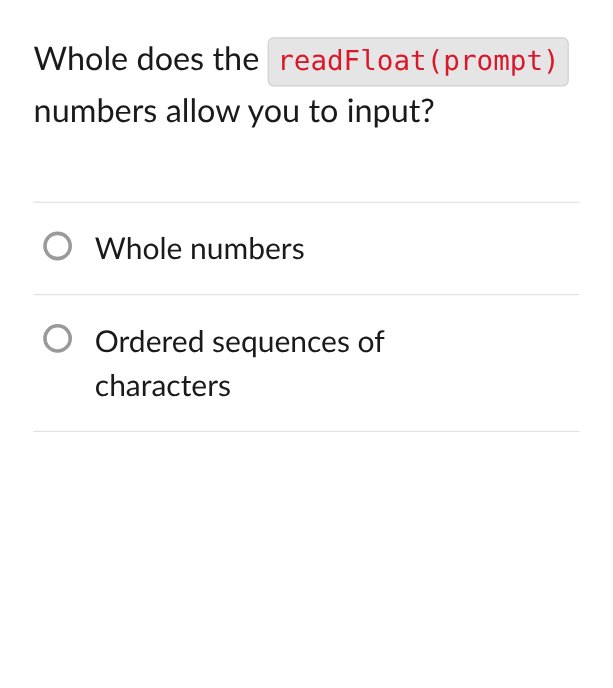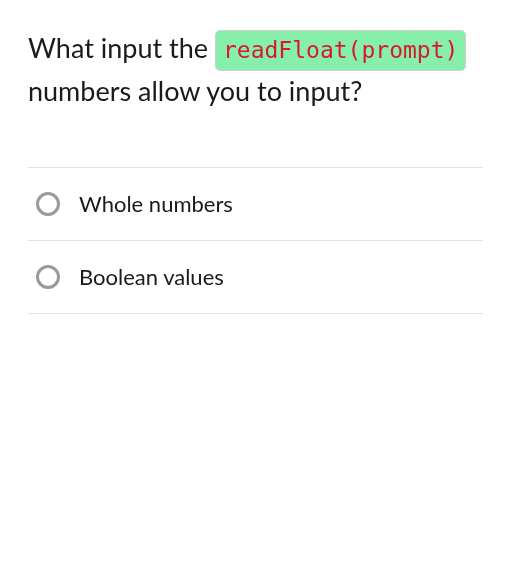--- a/index.html
+++ b/index.html
@@ -14,21 +14,21 @@
   .question {
     font-size: 27px;
     line-height: 1.5;
     font-weight: 400;
     margin-bottom: 56px;
   }
   .code {
     font-family: "Consolas", "Monaco", monospace;
     font-size: 23px;
     color: #d9182b;
-    background: #86efac;
+    background: #e5e5e5;
     border: 1px solid #d0d0d0;
     border-radius: 5px;
     padding: 2px 7px 2px 7px;
     display: inline-block;
     vertical-align: baseline;
   }
   .choices {
     border-top: 1px solid #e2e2e2;
   }
   .choice {
@@ -42,43 +42,43 @@
   .radio {
     flex: 0 0 auto;
     width: 24px;
     height: 24px;
     border: 3px solid #9a9a9a;
     border-radius: 50%;
     background: #fff;
     margin-top: 4px;
   }
   .label {
-    font-size: 22px;
+    font-size: 25px;
     line-height: 1.45;
     font-weight: 400;
     color: #1a1a1a;
     padding-right: 60px;
   }
 </style>
 </head>
 <body>
 
 <div class="question">
-  <span>What input the</span>
+  <span>Whole does the</span>
   <span class="code">readFloat(prompt)</span>
   <span>numbers allow you to input?</span>
 </div>
 
 <div class="choices">
 
   <div class="choice">
     <div class="radio"></div>
     <div class="label">Whole numbers</div>
   </div>
 
+  <div class="choice">
+    <div class="radio"></div>
+    <div class="label">Ordered sequences of characters</div>
+  </div>
 
 
-  <div class="choice">
-    <div class="radio"></div>
-    <div class="label">Boolean values</div>
-  </div>
 
 </div>
 
 </body></html>

